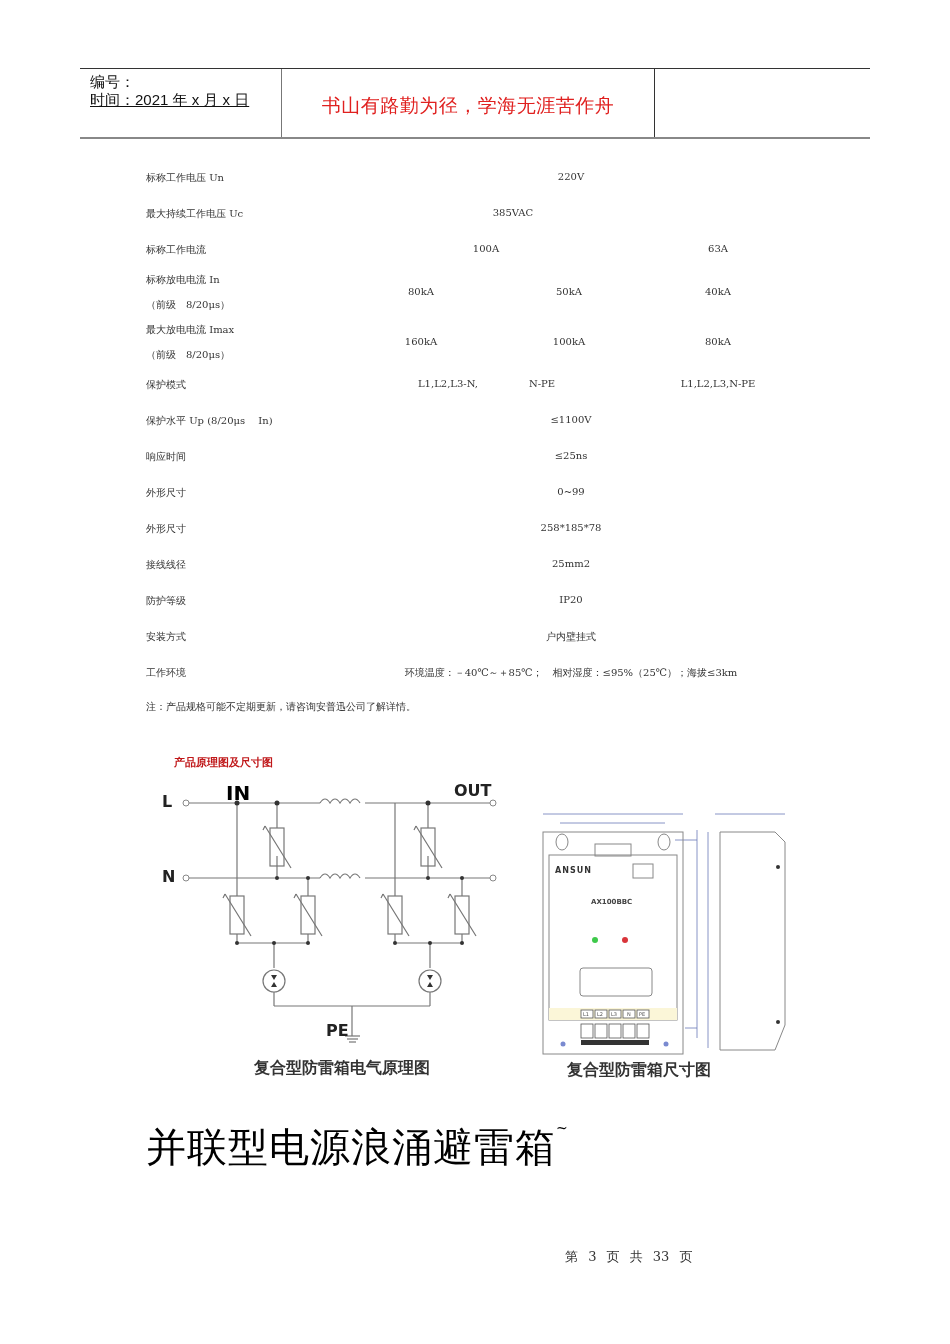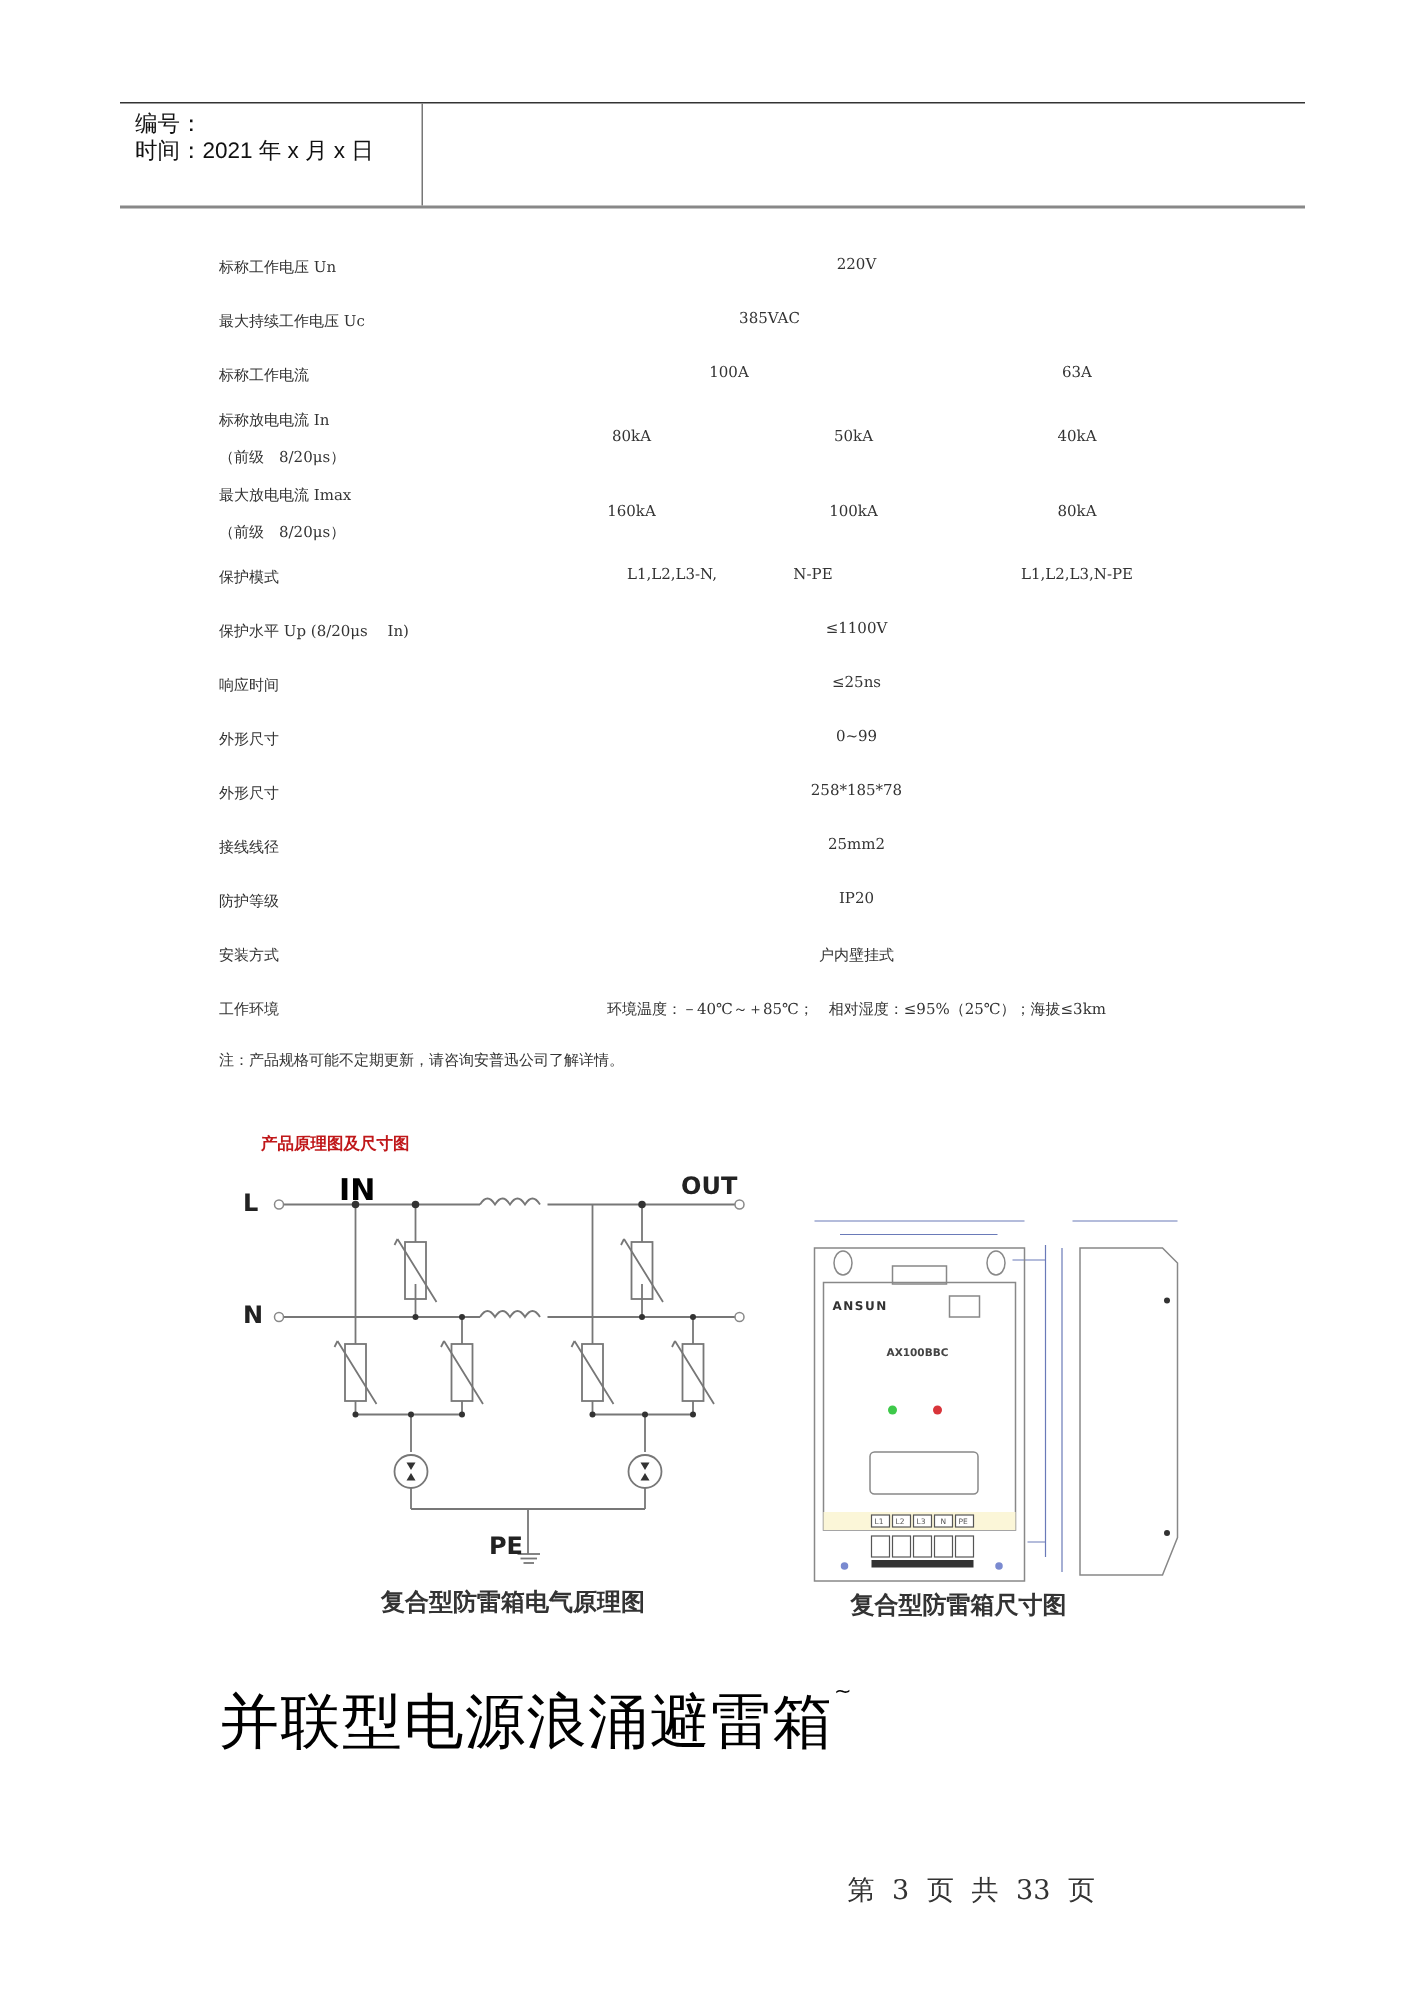--- a/index.html
+++ b/index.html
@@ -6,21 +6,21 @@
   body { width: 950px; height: 1344px; position: relative; overflow: hidden;
          font-family: "DejaVu Serif", "Liberation Serif", serif; color: #222; }
 
   
   .hdr { position: absolute; left: 80px; top: 68px; width: 790px; height: 68px;
          border-top: 1.5px solid #333; border-bottom: 2px solid #888; }
   .hdr .c1 { position: absolute; left: 0; top: 0; width: 201px; height: 68px; border-right: 1.5px solid #777; }
   .hdr .c2 { position: absolute; left: 202px; top: 0; width: 372px; height: 68px; border-right: 1.5px solid #333; }
   .hdr .c3 { position: absolute; left: 575px; top: 0; width: 215px; height: 68px; }
   .hdr .l1 { position: absolute; left: 10px; top: 4px; font-family: Liberation Sans, sans-serif; font-size: 15px; color: #111; }
-  .hdr .l2 { position: absolute; left: 10px; top: 22px; font-family: "Liberation Sans", "DejaVu Sans", sans-serif; font-size: 15px; color: #111; }
+  .hdr .l2 { position: absolute; left: 10px; top: 22px; font-family: "Liberation Sans", "DejaVu Sans", sans-serif; font-size: 15px; color: #111; text-decoration: underline; }
   .hdr .motto { position: absolute; left: 0; right: 0; top: 24px; text-align: center;
                 font-family: "DejaVu Sans", sans-serif; font-size: 19px; color: #e0201f; letter-spacing: 0.5px; }
   .hdr .pg { position: absolute; left: 10px; top: 25px; font-family: "Liberation Sans", "DejaVu Sans", sans-serif; font-size: 15px; color: #111; }
 
   
   .spec { position: absolute; left: 0; top: 0; width: 950px; }
   .row { position: absolute; left: 0; width: 950px; font-size: 10px; color: #333; }
   .row .lab { position: absolute; left: 146px; white-space: nowrap; }
   .row .v { position: absolute; white-space: nowrap; transform: translateX(-50%); }
 
@@ -29,30 +29,33 @@
                font-size: 11px; font-weight: bold; color: #c0181a; margin-left: 28px; }
 
   .schem { position: absolute; left: 150px; top: 778px; width: 360px; height: 310px; }
   .dim { position: absolute; left: 535px; top: 800px; width: 260px; height: 290px; }
   .cap { position: absolute; font-family: "DejaVu Sans", sans-serif; font-size: 16px; font-weight: bold; color: #333; }
 
   .big-title { position: absolute; left: 146px; top: 1120px; font-family: "DejaVu Sans", sans-serif;
                font-size: 40px; color: #000; letter-spacing: 1px; }
   .big-title .tilde { font-size: 14px; vertical-align: top; }
   .footer { position: absolute; left: 0; width: 814px; top: 1248px; text-align: center;
-            font-size: 18px; color: #333; padding-left: 290px; box-sizing: border-box; text-align: left; }
+            font-size: 13px; color: #333; padding-left: 290px; box-sizing: border-box; text-align: left; }
   .footer span { margin-right: 6px; }
 </style>
 </head>
 <body>
 
 <div class="hdr">
   <div class="c1">
     <div class="l1">编号：</div>
     <div class="l2">时间：2021 年 x 月 x 日</div>
+  </div>
+  <div class="c2">
+    <div class="motto">书山有路勤为径，学海无涯苦作舟</div>
   </div>
 </div>
 
 <div class="spec">
   <div class="row" style="top:171px">
     <span class="lab">标称工作电压 Un</span>
     <span class="v" style="left:571px">220V</span>
   </div>
   <div class="row" style="top:207px">
     <span class="lab">最大持续工作电压 Uc</span>

